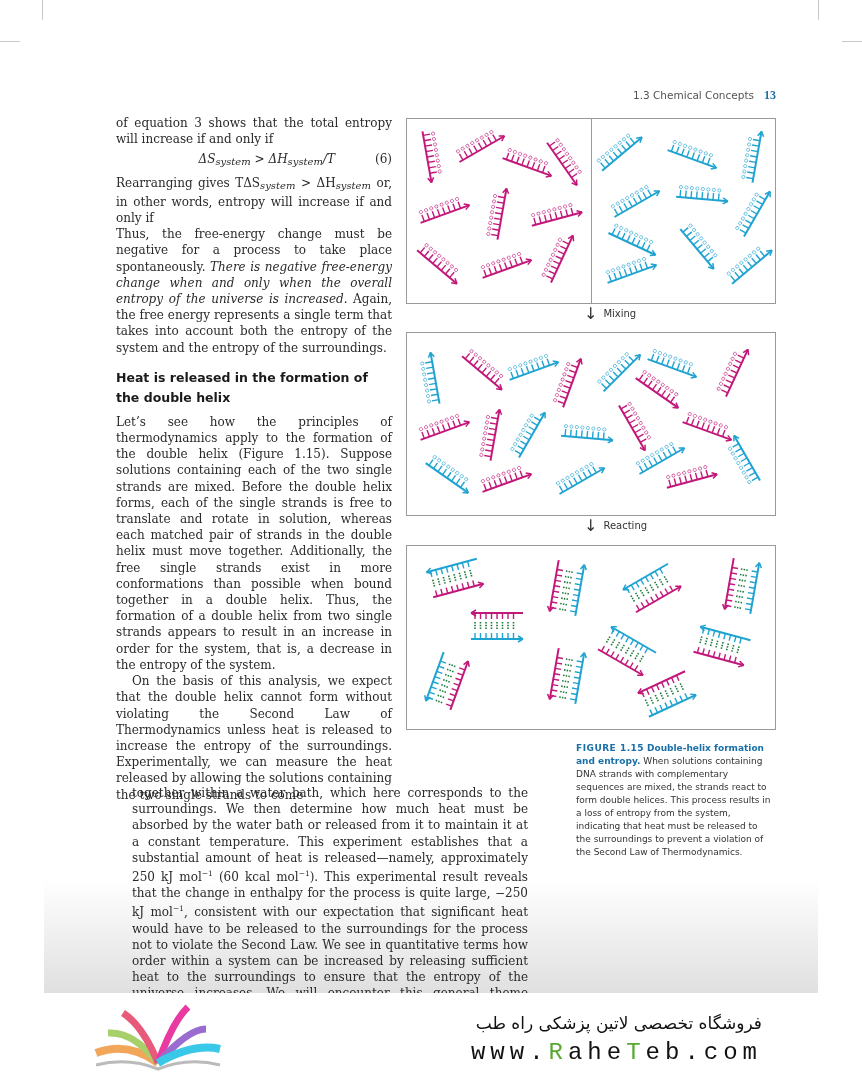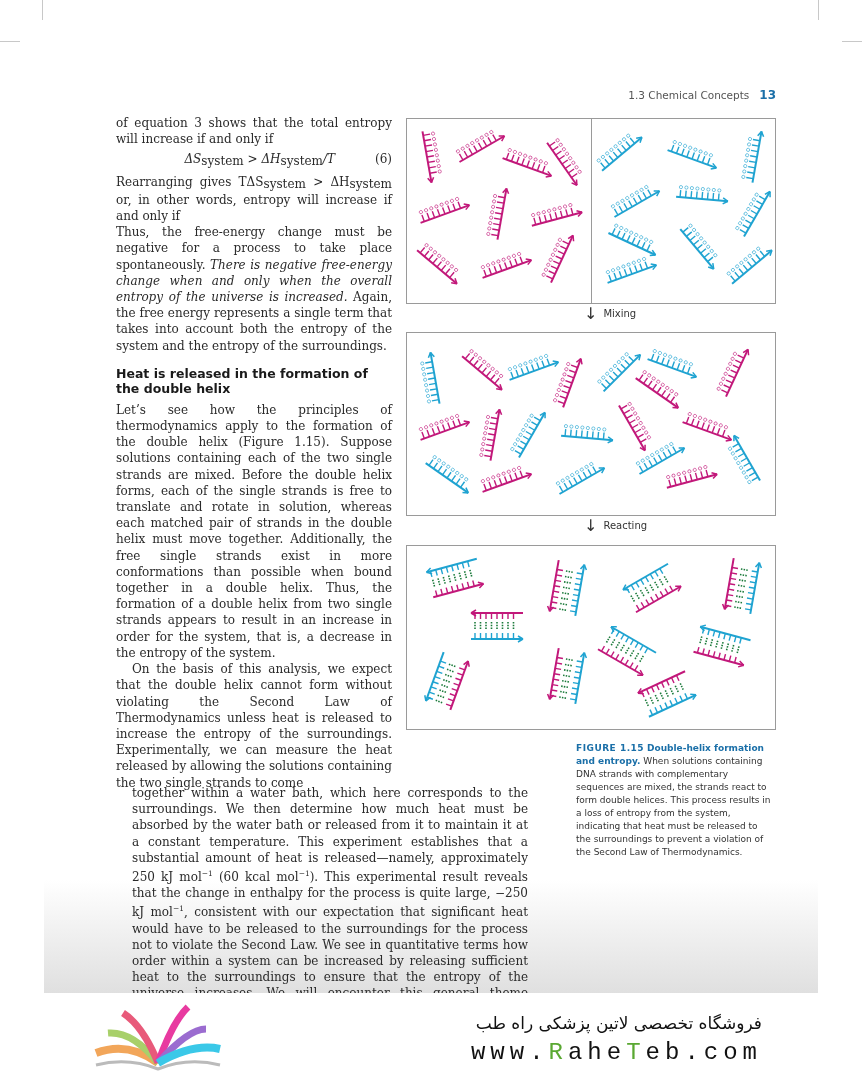--- a/index.html
+++ b/index.html
@@ -1,28 +1,28 @@
 <!DOCTYPE html>
 <html><head>
 <meta charset="utf-8">
 <style>
   html, body { margin:0; padding:0; }
   body { width:862px; height:1079px; position:relative; background:#fff; overflow:hidden; font-family:"DejaVu Serif", serif; color:#2a2a2a; }
   .crop { position:absolute; background:#c8c8c8; }
   .page-fade { position:absolute; left:44px; top:880px; width:774px; height:113px; background:linear-gradient(to bottom, rgba(255,255,255,0) 0%, rgba(220,220,220,0.9) 100%); }
   .running-head { position:absolute; top:88px; left:600px; width:176px; text-align:right; font-family:"DejaVu Sans", sans-serif; font-size:10.5px; color:#555; }
-  .running-head .pg { color:#1a6fa8; font-weight:bold; font-size:12px; margin-left:10px; }
+  .running-head .pg { color:#1a6fa8; font-weight:bold; font-size:12px; margin-left:10px;font-family:Liberation Serif, serif; }
   .col { position:absolute; left:116px; top:115px; width:276px; font-size:12px; line-height:16.2px; text-align:justify; }
   .col p { margin:0; }
   .eq { text-align:right; margin:4px 0; white-space:nowrap; }
   .eq .f { margin-right:40px; }
-  .sub { font-size:12px; vertical-align:-2px; }
+  .sub { font-size:10px; vertical-align:-2px;font-style:italic; }
   .sup { font-size:7.5px; vertical-align:5px; }
   .it { font-style:italic; }
-  .sechead { font-family:"DejaVu Sans", sans-serif; font-weight:bold; font-size:12.5px; line-height:15px; margin:12px 0 6px 0; color:#1a1a1a; text-align:left; }
+  .sechead { font-family:"DejaVu Sans", sans-serif; font-weight:bold; font-size:12.5px; line-height:20px; margin:12px 0 6px 0; color:#1a1a1a; text-align:left; }
   .indent { text-indent:16px; }
   .wide { position:absolute; left:116px; top:769px; width:428px; font-size:12px; line-height:16.2px; text-align:justify; }
   .wide p { margin:16px; }
   .fig-box { position:absolute; border:1px solid #9a9a9a; background:#fff; }
   .divider { position:absolute; background:#9a9a9a; width:1px; }
   .arrow-wrap { position:absolute; font-family:"DejaVu Sans", sans-serif; font-size:10px; color:#333; }
   .arrow-wrap .ar { font-size:16px; line-height:16px; vertical-align:middle; margin-right:6px; }
   .caption { position:absolute; left:576px; top:742px; width:196px; font-family:"DejaVu Sans", sans-serif; font-size:9px; line-height:13px; color:#333; }
   .caption .fl { color:#1a6fa8; font-weight:bold; letter-spacing:0.5px; }
   .caption .ft { color:#1a6fa8; font-weight:bold; }

